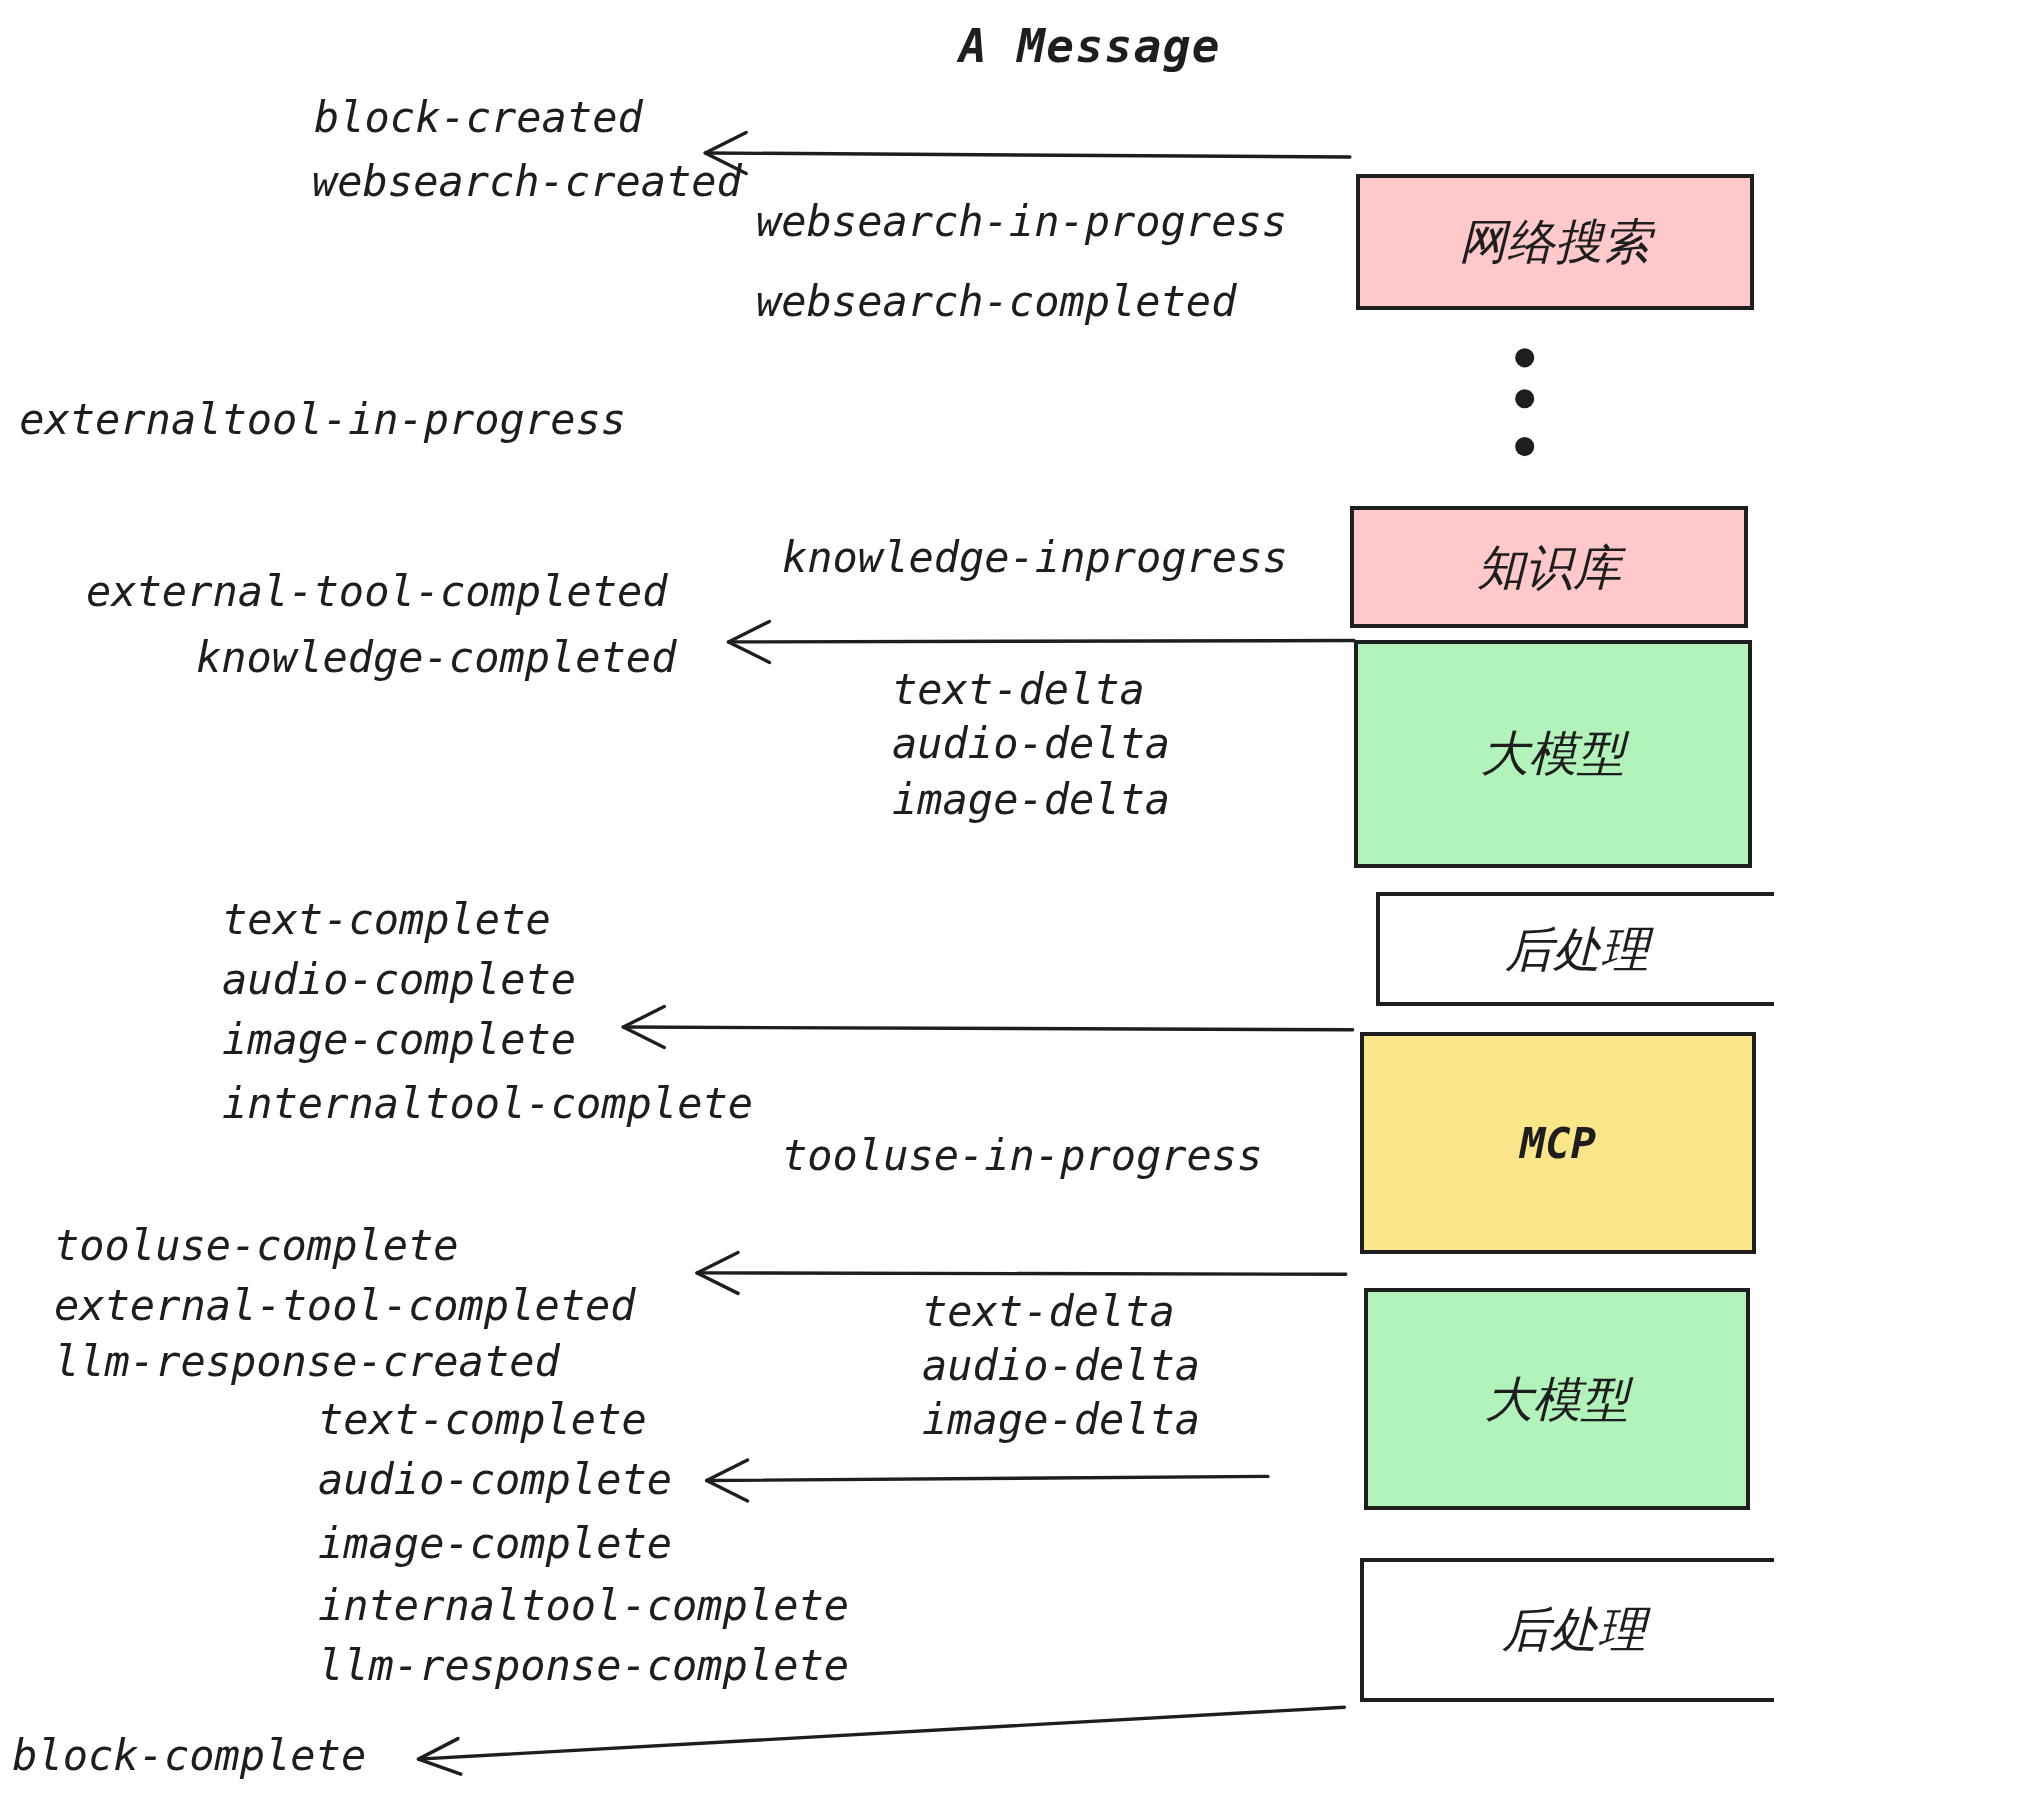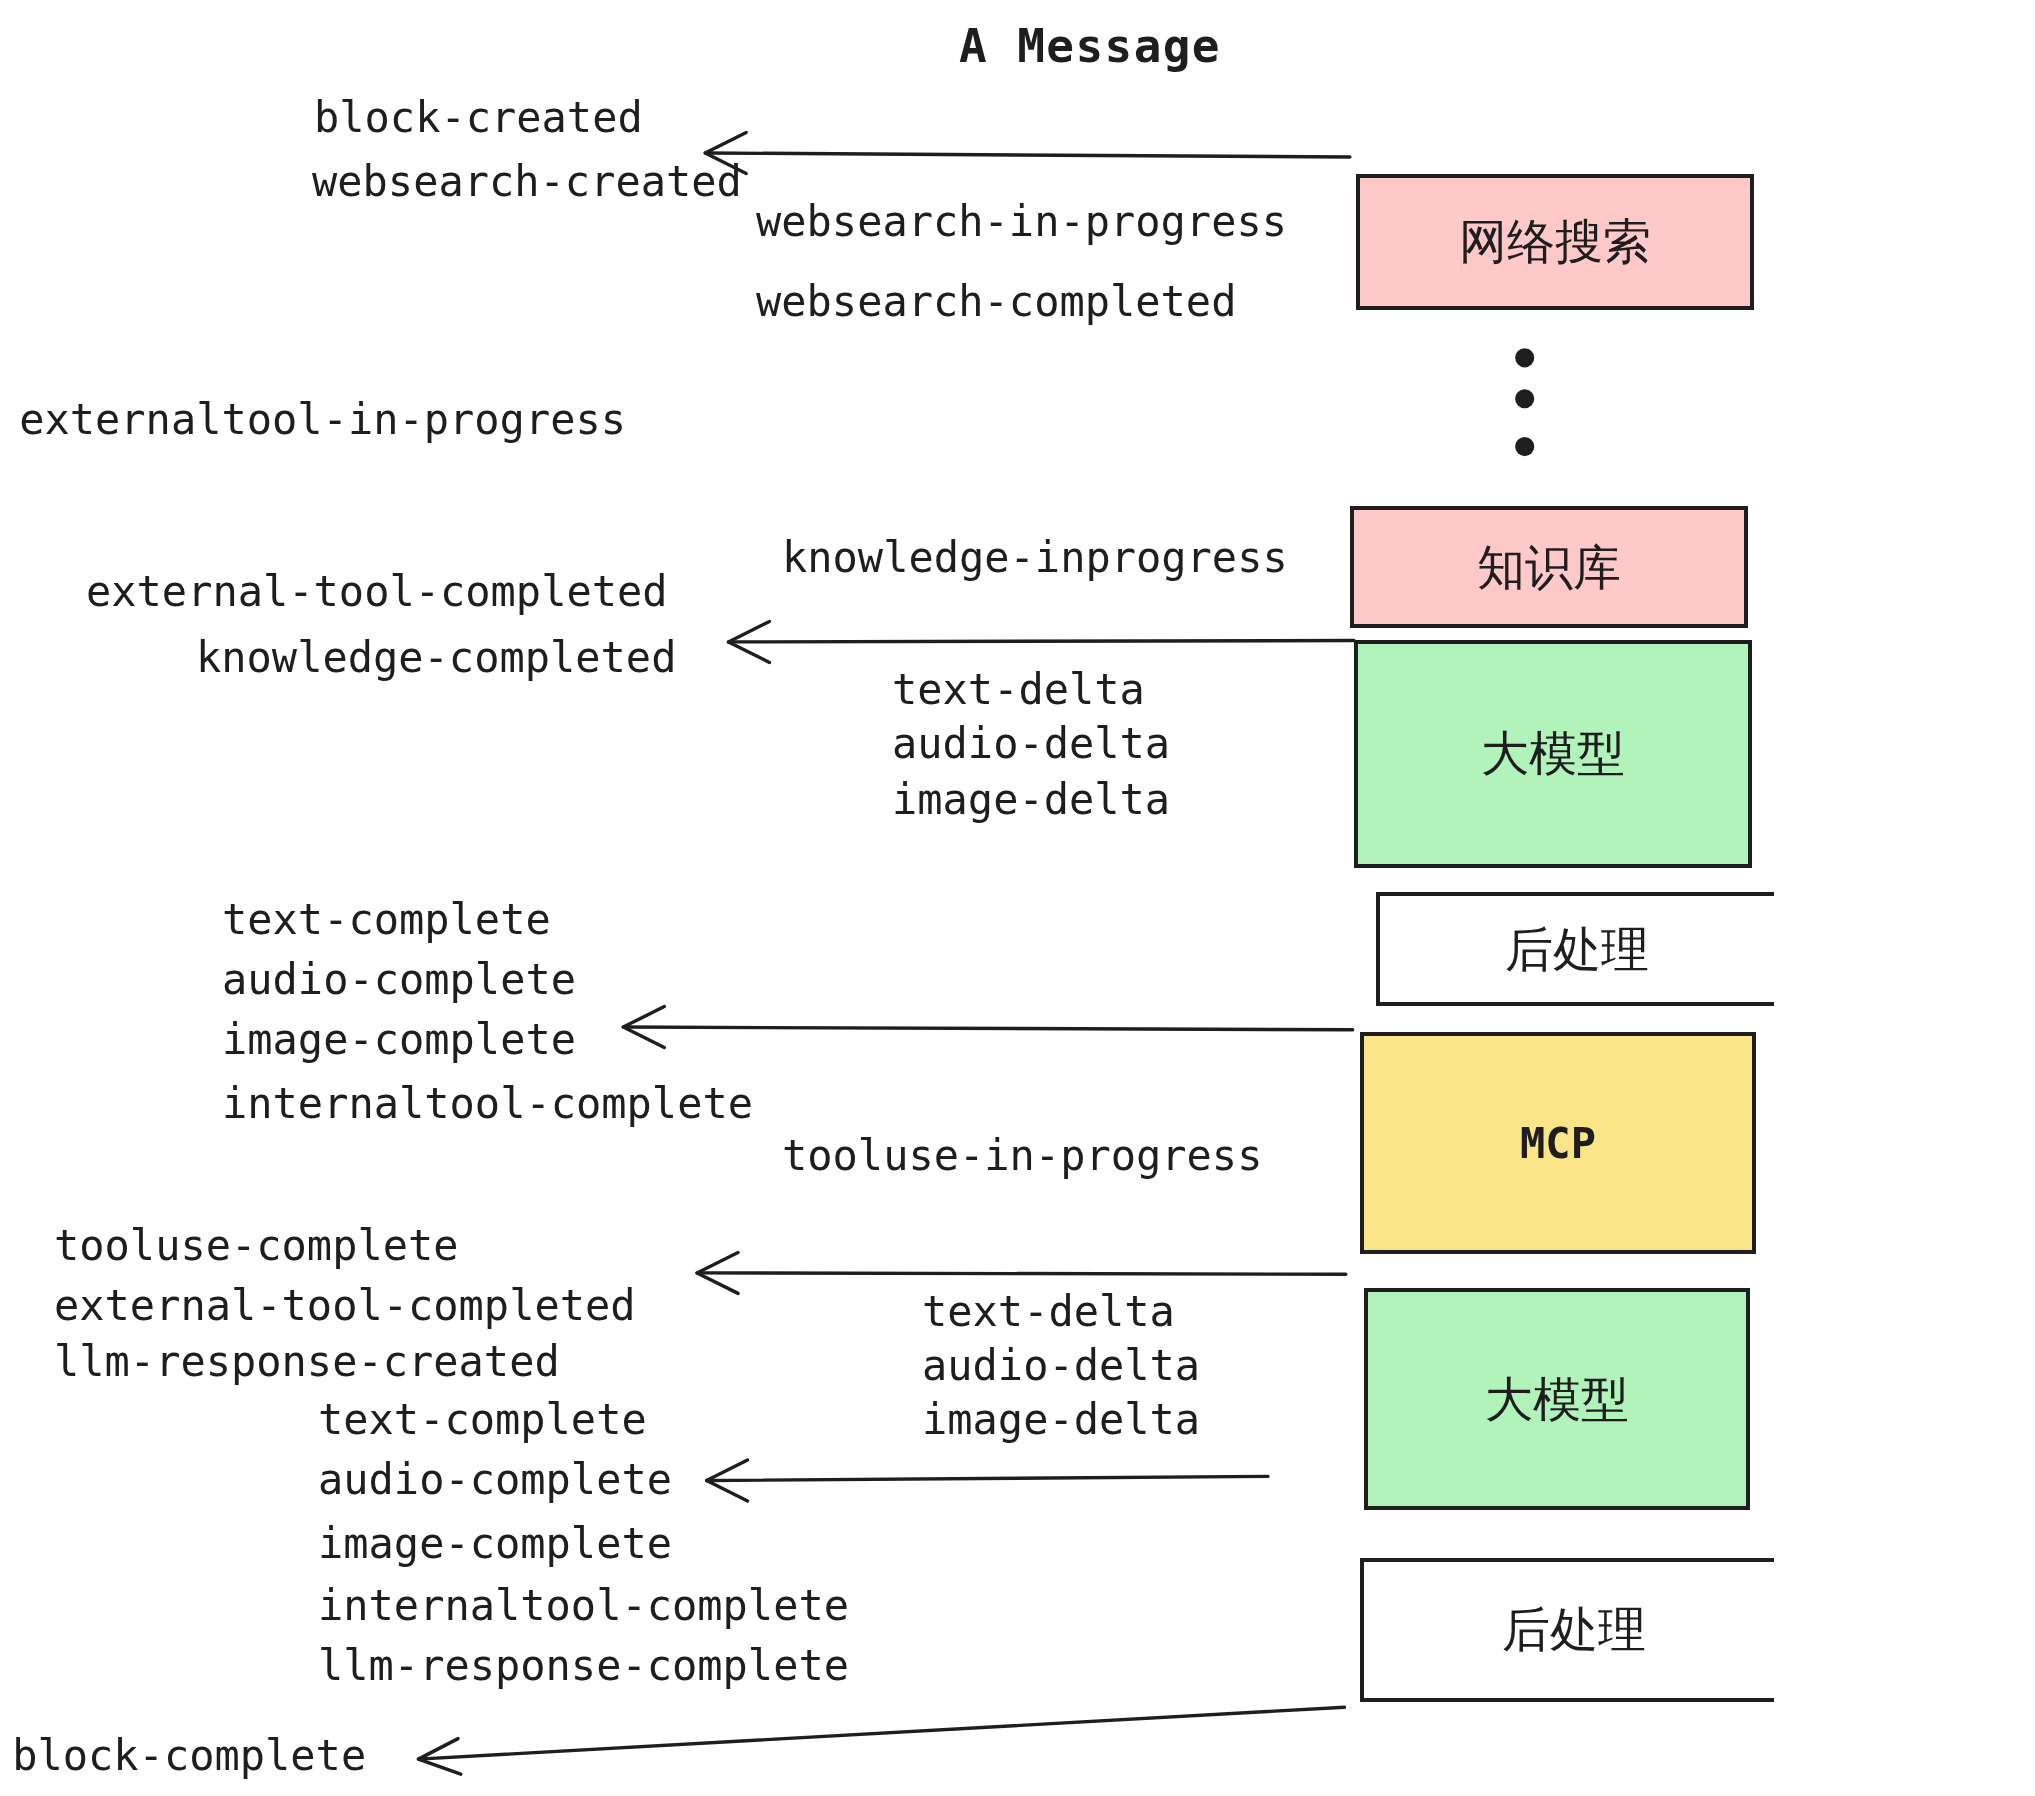--- a/index.html
+++ b/index.html
@@ -1,16 +1,16 @@
 <!DOCTYPE html>
 <html style="font-size:11px"><head>
 <meta charset="utf-8">
 <style>
   html,body{margin:0;padding:0;background:#ffffff;}
-  .viewport{width:1774px;height:1796px;overflow:hidden;background:#ffffff;}
+  .viewport{width:1774px;height:1796px;overflow:hidden;background:#ffffff;font-style:italic;}
   .scale{transform:scale(2);transform-origin:0 0;}
   .canvas{
     position:relative;width:1018px;height:898px;background:#ffffff;
     font-family:"DejaVu Sans Mono","Liberation Mono",monospace;color:#1e1e1e;
   }
   svg.overlay{position:absolute;left:0;top:0;width:1018px;height:898px;}
   .title{
     position:absolute;transform:translate(-50%,-50%);
     font-size:23px;font-weight:bold;white-space:nowrap;letter-spacing:0.7px;
   }

